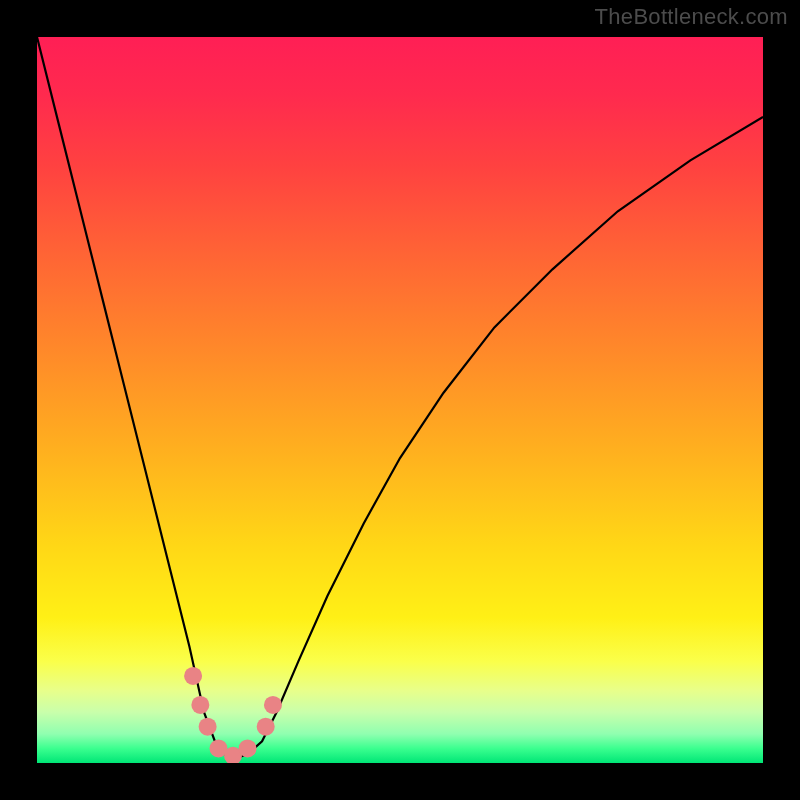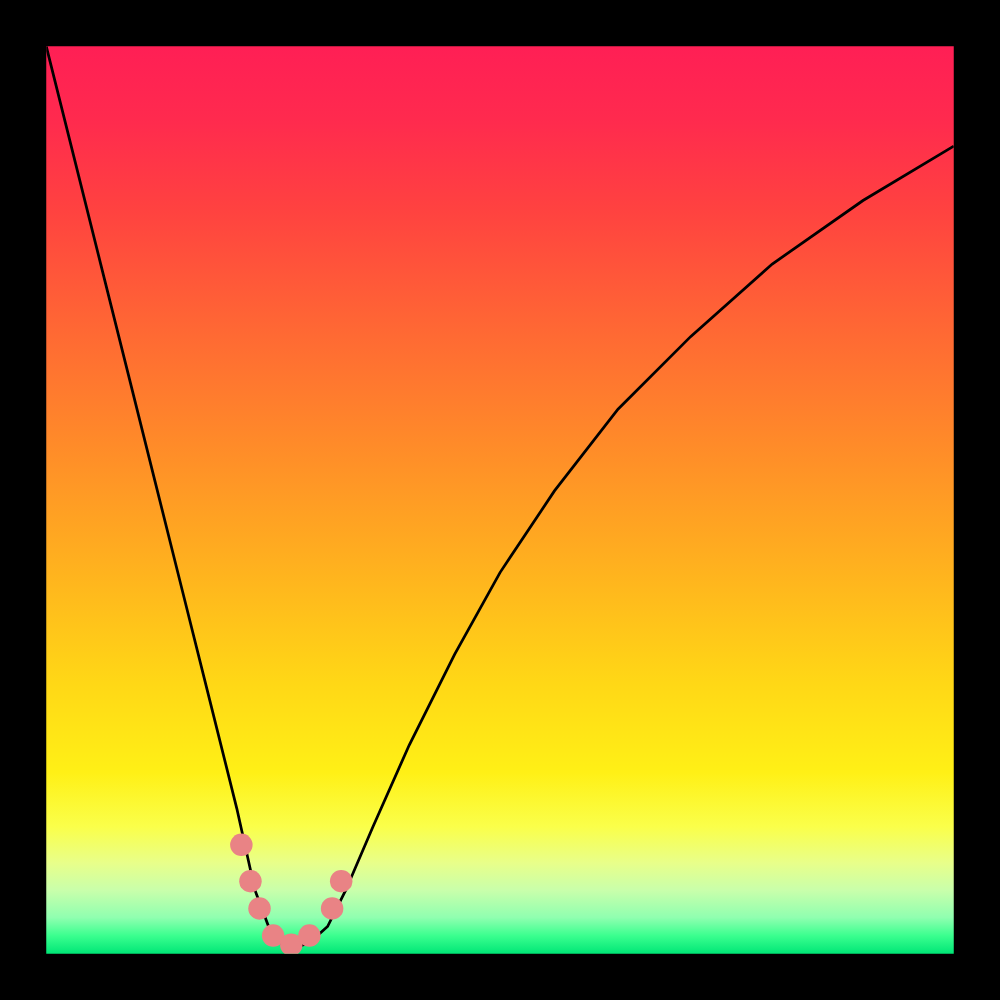--- a/index.html
+++ b/index.html
@@ -108,14 +108,15 @@
       <circle class="marker" cx="170.61" cy="689.7" r="9"></circle>
       <circle class="marker" cx="181.5" cy="711.48" r="9"></circle>
       <circle class="marker" cx="196.02" cy="718.74" r="9"></circle>
       <circle class="marker" cx="210.54" cy="711.48" r="9"></circle>
       <circle class="marker" cx="228.69" cy="689.7" r="9"></circle>
       <circle class="marker" cx="235.95" cy="667.92" r="9"></circle>
     </svg>
 
   </div>
 
+  <div class="watermark">TheBottleneck.com</div>
 
 </div>
 
 </body></html>

